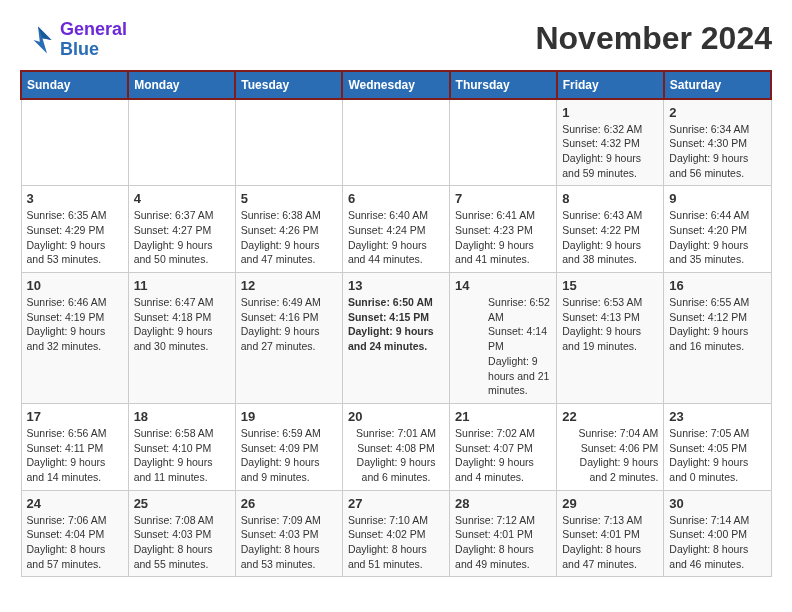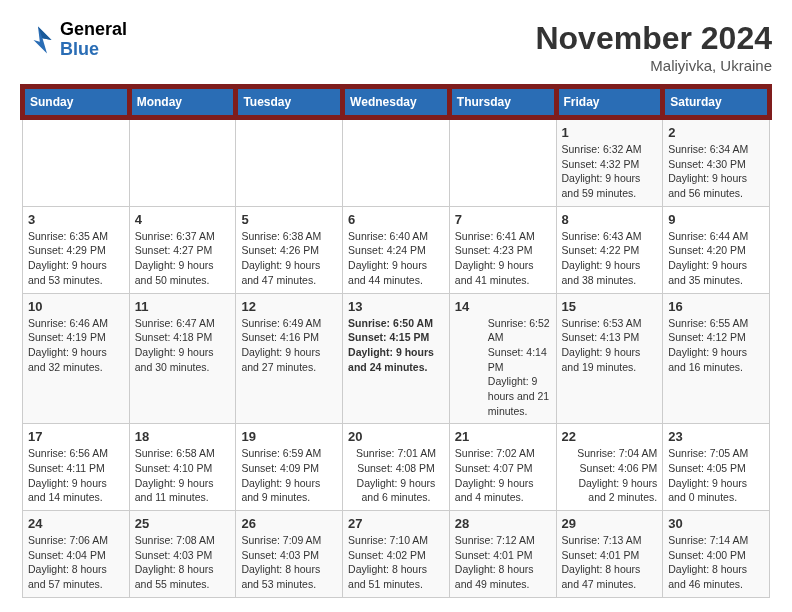--- a/index.html
+++ b/index.html
@@ -21,21 +21,21 @@
       align-items: center;
       gap: 4px;
     }
     .logo-text {
       font-size: 18px;
       font-weight: bold;
       color: #333;
       line-height: 1.1;
     }
     .logo-text span {
-      color: #000000;
+      color: #6d28d9;
     }
     .logo-bird {
       width: 36px;
       height: 36px;
     }
     .title-block {
       text-align: right;
     }
     .month-title {
       font-size: 32px;
@@ -51,21 +51,21 @@
       border-collapse: collapse;
       font-size: 11px;
     }
     thead tr th {
       background-color: #2a6db5;
       color: #fff;
       padding: 6px 5px;
       text-align: left;
       font-size: 12px;
       font-weight: bold;
-      border: 5px solid #7f1d1d;
+      border: 2px solid #7f1d1d;
     }
     tbody tr td {
       vertical-align: top;
       padding: 5px 5px;
       border: 1px solid #ccc;
       min-height: 80px;
       height: 85px;
       width: 14.28%;
       background: #fff;
       color: #333;
@@ -97,21 +97,20 @@
       <polygon points="20,5 35,20 25,18 30,35 15,20 22,22" fill="#2a6db5"></polygon>
       <polygon points="20,5 35,20 25,18" fill="#1a5a99"></polygon>
     </svg>
     <div class="logo-text">
       <div><span>General</span></div>
       <div><span style="color:#2a6db5">Blue</span></div>
     </div>
   </div>
   <div class="title-block">
     <div class="month-title">November 2024</div>
-    <div class="subtitle">Maliyivka, Ukraine</div>
   </div>
 </div>
 
 <table>
   <thead>
     <tr>
     <th>Sunday</th>
         <th>Monday</th>
         <th>Tuesday</th>
         <th>Wednesday</th>

